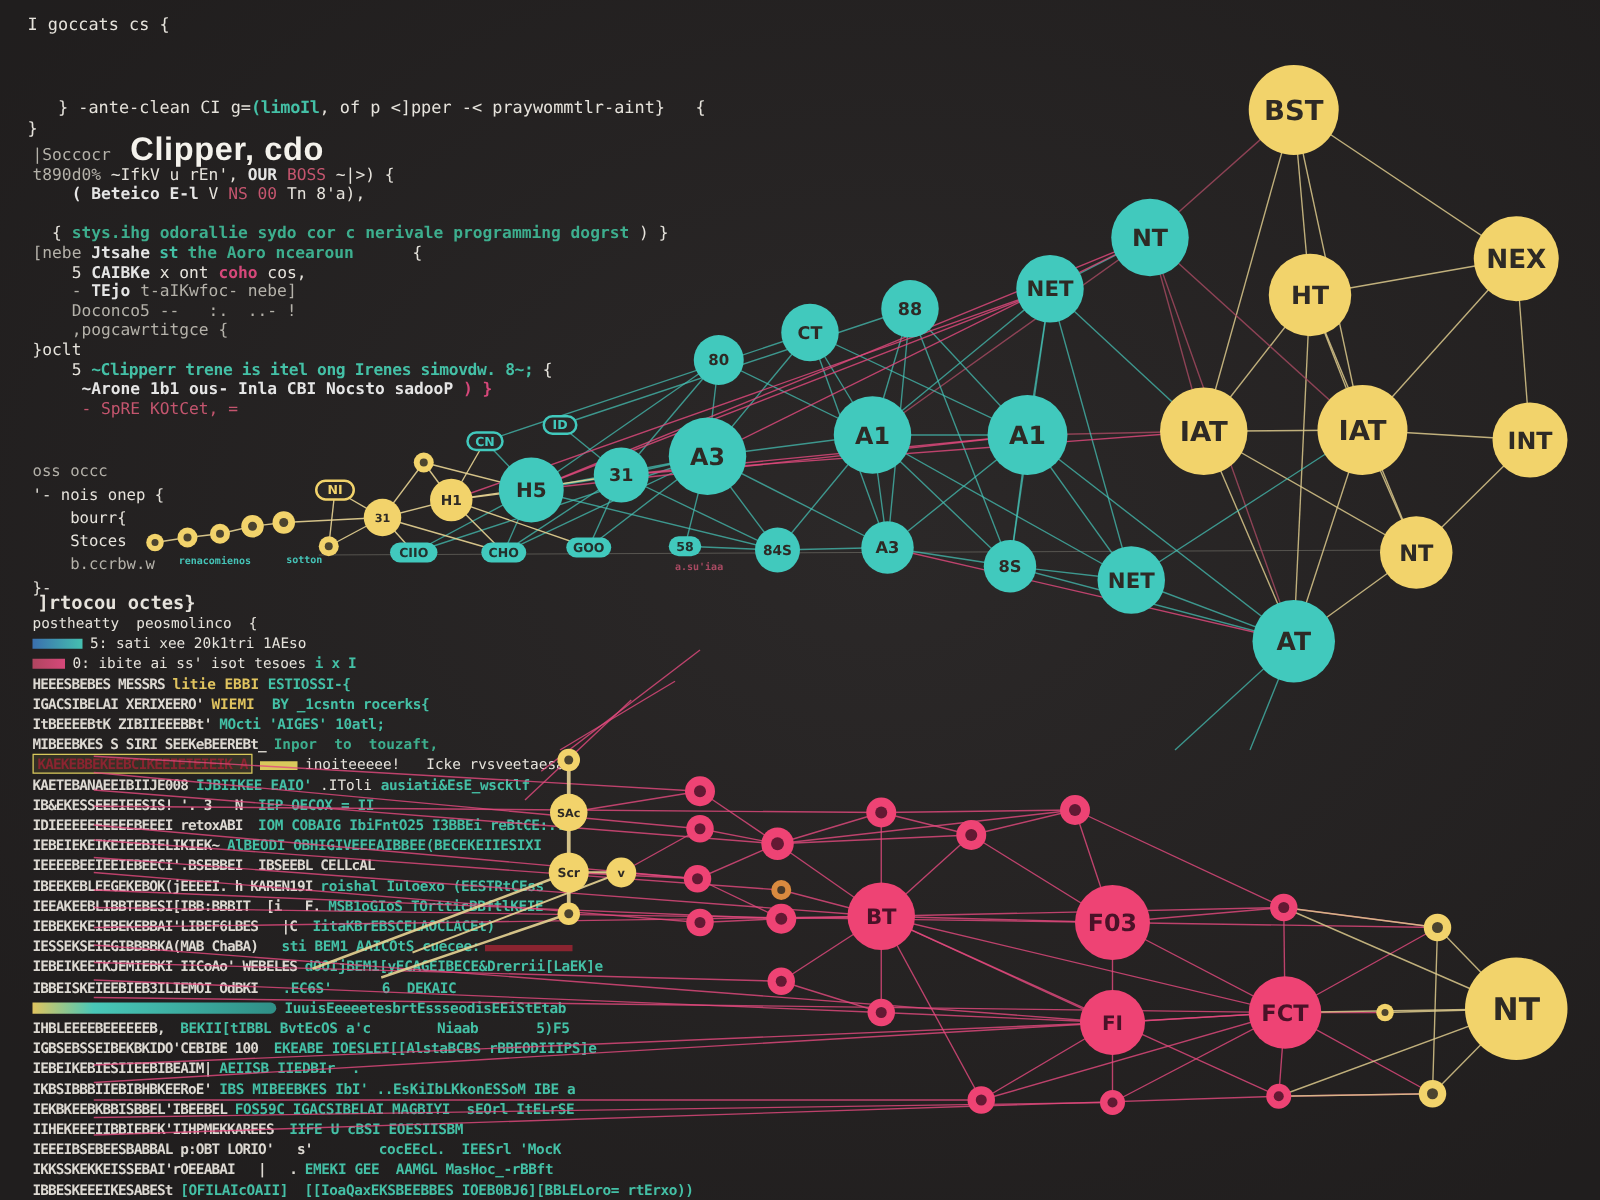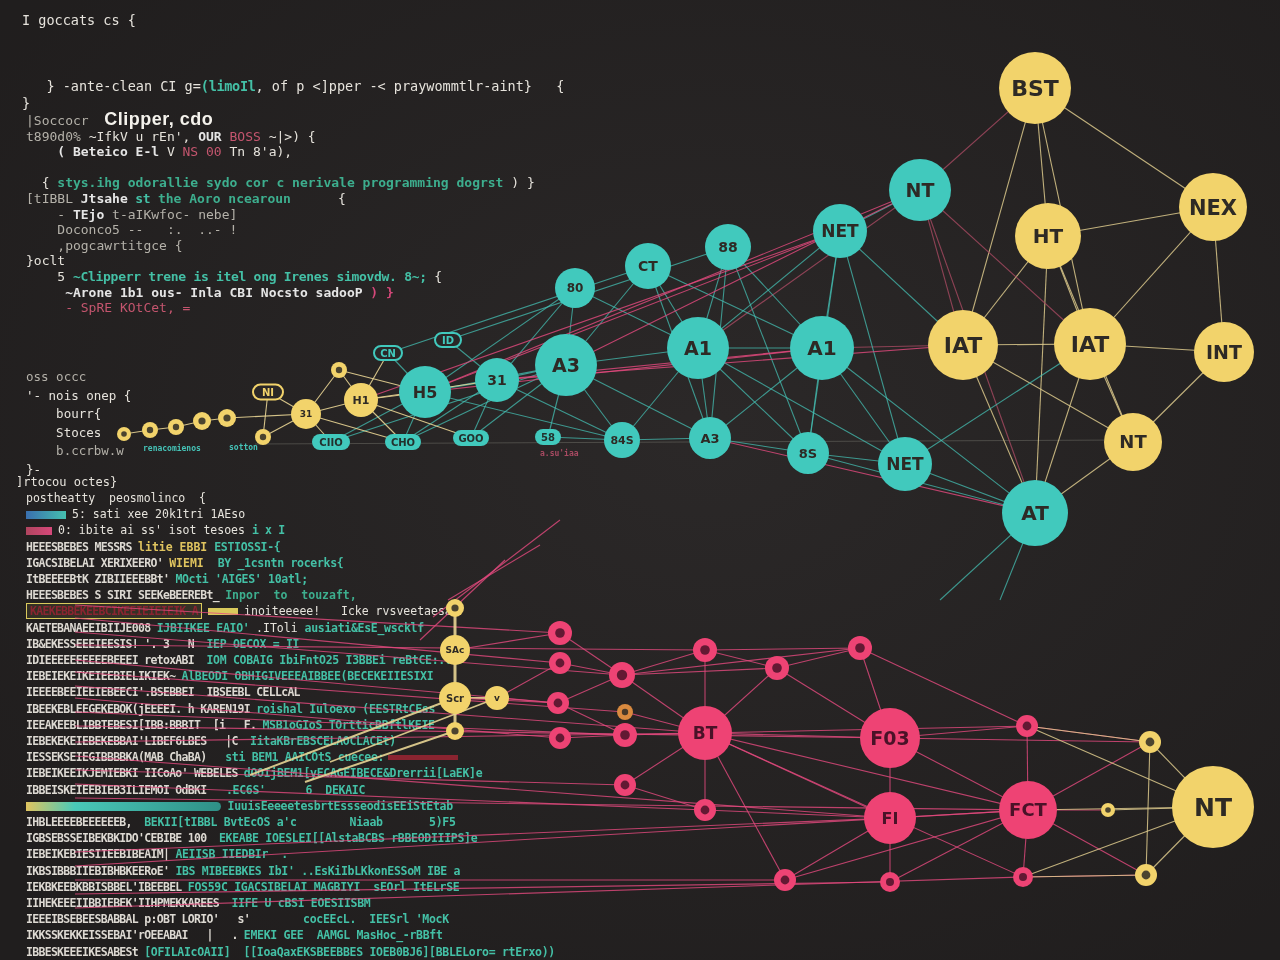--- a/index.html
+++ b/index.html
@@ -14,21 +14,21 @@
   .c-w {color:#e6e3dc;}
   .c-g {color:#b4b1a9;}
   .c-wd{color:#ddd9d2;font-weight:700;letter-spacing:-0.7px;}
   .c-or{color:#e5e5e5;font-weight:700;}
   .c-rd{color:#c4556e;font-weight:400;}
   .c-pk{color:#d6487a;font-weight:700;}
   .c-te{color:#44c0a6;font-weight:700;letter-spacing:-0.3px;}
   .c-gr{color:#3dae8e;font-weight:700;}
   .c-yl{color:#e0c45f;font-weight:700;text-align:right;}
   .c-title{color:#f4f2ec;font-family:"Liberation Sans","DejaVu Sans",sans-serif;
-           font-weight:bold;font-size:18px;letter-spacing:0.5px;}
+           font-weight:bold;font-size:26px;letter-spacing:0.5px;}
   .c-hl{color:#8a2430;font-weight:700;letter-spacing:-0.7px;border:1px solid #d9c95c;
         background:rgba(217,201,92,0.10);padding:0 3px;}
   .bar{display:inline-block;vertical-align:middle;}
   .bar-te{width:40px;height:8px;background:linear-gradient(90deg,#3a6fae,#45c0b0);margin-right:6px;}
   .bar-pk{width:26px;height:8px;background:linear-gradient(90deg,#b0455f,#d6487a);margin-right:6px;}
   .bar-yl{width:30px;height:7px;background:#d9c95c;margin:0 6px;}
   .bar-ma{width:70px;height:5px;background:#8a2430;margin-left:4px;}
   .bar-grad{width:195px;height:9px;border-radius:0 5px 5px 0;
         background:linear-gradient(90deg,#e0c45f,#49c8b8 25%,#2f8f86);}
   #net{position:absolute;inset:0;z-index:2;pointer-events:none;}
@@ -47,48 +47,49 @@
         <div class="code-line">&nbsp;</div>
         <div class="code-line"><span class="seg c-w">   } -ante-clean CI g=</span><span class="seg c-te">(limoIl</span><span class="seg c-w">, of p &lt;]pper </span><span class="seg c-w">-&lt; praywommtlr-aint}   {</span></div>
         <div class="code-line"><span class="seg c-w">}</span></div>
       </div>
       <div class="code-section" style="left: 26px; top: 112px; font-size: 13px; line-height: 15.6px;">
         <div class="code-line"><span class="seg c-g">|Soccocr  </span><span class="seg c-title">Clipper, cdo</span></div>
         <div class="code-line"><span class="seg c-g">t890d0% </span><span class="seg c-w">~IfkV u rEn', </span><span class="seg c-or">OUR </span><span class="seg c-rd">BOSS</span><span class="seg c-w"> ~|&gt;) {</span></div>
         <div class="code-line"><span class="seg c-or">    ( Beteico </span><span class="seg c-or">E-l </span><span class="seg c-w">V </span><span class="seg c-rd">NS 00 </span><span class="seg c-w">Tn 8'a),</span></div>
         <div class="code-line">&nbsp;</div>
         <div class="code-line"><span class="seg c-w">  { </span><span class="seg c-gr">stys.ihg odorallie sydo cor c nerivale programming dogrst</span><span class="seg c-w"> ) }</span></div>
-        <div class="code-line"><span class="seg c-g">[tIBBL </span><span class="seg c-or">Jtsahe</span><span class="seg c-te"> st </span><span class="seg c-gr">the Aoro ncearoun</span><span class="seg c-w">      {</span></div>
+        <div class="code-line"><span class="seg c-g">[nebe </span><span class="seg c-or">Jtsahe</span><span class="seg c-te"> st </span><span class="seg c-gr">the Aoro ncearoun</span><span class="seg c-w">      {</span></div>
+        <div class="code-line"><span class="seg c-w">    5 </span><span class="seg c-or">CAIBKe</span><span class="seg c-w"> x ont </span><span class="seg c-pk">coho</span><span class="seg c-w"> cos,</span></div>
         <div class="code-line"><span class="seg c-g">    - </span><span class="seg c-or">TEjo </span><span class="seg c-g">t-aIKwfoc- nebe]</span></div>
         <div class="code-line"><span class="seg c-g">    Doconco5 --   :.  ..- !</span></div>
         <div class="code-line"><span class="seg c-g">    ,pogcawrtitgce {</span></div>
         <div class="code-line"><span class="seg c-w">}oclt</span></div>
         <div class="code-line"><span class="seg c-w">    5 </span><span class="seg c-te">~Clipperr trene is itel ong Irenes simovdw. 8~; </span><span class="seg c-w">{</span></div>
         <div class="code-line"><span class="seg c-or">     ~Arone 1b1 ous- Inla CBI Nocsto sadooP</span><span class="seg c-pk"> ) }</span></div>
         <div class="code-line"><span class="seg c-rd">     - SpRE KOtCet, =</span></div>
       </div>
       <div class="code-section" style="left: 26px; top: 368px; font-size: 12.5px; line-height: 18.5px;">
         <div class="code-line"><span class="seg c-g">oss occc</span></div>
         <div class="code-line"><span class="seg c-w">'- nois onep {</span></div>
         <div class="code-line"><span class="seg c-w">    bourr{</span></div>
         <div class="code-line"><span class="seg c-w">    Stoces</span></div>
         <div class="code-line"><span class="seg c-g">    b.ccrbw.w</span></div>
         <div class="code-line"><span class="seg c-w">}-</span></div>
       </div>
-      <div class="code-section" style="left: 16px; top: 474px; font-size: 12px; line-height: 16px;">
+      <div class="code-section" style="left: 30px; top: 474px; font-size: 15px; line-height: 16px; font-weight: bold;">
         <div class="code-line"><span class="seg c-w">]rtocou octes}</span></div>
       </div>
       <div class="code-section" style="left: 26px; top: 490px; font-size: 11.5px; line-height: 16.2px;">
         <div class="code-line"><span class="seg c-w">postheatty  peosmolinco  {</span></div>
         <div class="code-line"><span class="bar bar-te"></span><span class="seg c-w">5: sati xee 20k1tri 1AEso</span></div>
         <div class="code-line"><span class="bar bar-pk"></span><span class="seg c-w">0: ibite ai ss' isot tesoes </span><span class="seg c-te">i x I</span></div>
         <div class="code-line"><span class="seg c-wd">HEEESBEBES MESSRS </span><span class="seg c-yl">litie EBBI </span><span class="seg c-te">ESTIOSSI-{</span></div>
         <div class="code-line"><span class="seg c-wd">IGACSIBELAI XERIXEERO' </span><span class="seg c-yl">WIEMI  </span><span class="seg c-te">BY _1csntn rocerks{</span></div>
         <div class="code-line"><span class="seg c-wd">ItBEEEEBtK ZIBIIEEEBBt' </span><span class="seg c-te">MOcti 'AIGES' 10atl;</span></div>
-        <div class="code-line"><span class="seg c-wd">HEEESBEBES S SIRI SEEKeBEEREBt_ </span><span class="seg c-gr">Inpor  to  touzaft,</span></div>
+        <div class="code-line"><span class="seg c-wd">MIBEEBKES S SIRI SEEKeBEEREBt_ </span><span class="seg c-gr">Inpor  to  touzaft,</span></div>
         <div class="code-line"><span class="seg c-hl">KAEKEBBEKEEBCIKEEIEIEIEIK A</span><span class="bar bar-yl"></span><span class="seg c-w">inoiteeeee! </span><span class="seg c-w">  Icke rvsveetaesas</span></div>
         <div class="code-line"><span class="seg c-wd">KAETEBANAEEIBIIJE008 </span><span class="seg c-te">IJBIIKEE EAIO' </span><span class="seg c-w">.IToli </span><span class="seg c-te">ausiati&amp;EsE_wscklf</span></div>
         <div class="code-line"><span class="seg c-wd">IB&amp;EKESSEEEIEESIS! '. 3   N  </span><span class="seg c-te">IEP OECOX = II</span></div>
         <div class="code-line"><span class="seg c-wd">IDIEEEEEEEEEEBEEEI retoxABI  </span><span class="seg c-te">IOM COBAIG IbiFntO25 I3BBEi reBtCE:..</span></div>
         <div class="code-line"><span class="seg c-wd">IEBEIEKEIKEIEEBIELIKIEK~ </span><span class="seg c-te">AlBEODI OBHIGIVEEEAIBBEE(BECEKEIIESIXI</span></div>
         <div class="code-line"><span class="seg c-wd">IEEEEBEEIEEIEBEECI'.BSEBBEI  IBSEEBL CELLcAL</span></div>
         <div class="code-line"><span class="seg c-wd">IBEEKEBLEEGEKEBOK(jEEEEI. h KAREN19I </span><span class="seg c-te">roishal Iuloexo (EESTRtCEss</span></div>
         <div class="code-line"><span class="seg c-wd">IEEAKEEBLIBBTEBESI[IBB:BBBIT  [i   F. </span><span class="seg c-te">MSB1oGIoS TOrtticBBftlKEIE</span></div>
         <div class="code-line"><span class="seg c-wd">IEBEKEKEIEBEKEBBAI'LIBEF6LBES   |C  </span><span class="seg c-te">IitaKBrEBSCELAOCLACEt)</span></div>
         <div class="code-line"><span class="seg c-wd">IESSEKSEIEGIBBBBKA(MAB ChaBA)   </span><span class="seg c-te">sti BEM1 AAICOtS cuecee:</span><span class="bar bar-ma"></span></div>

